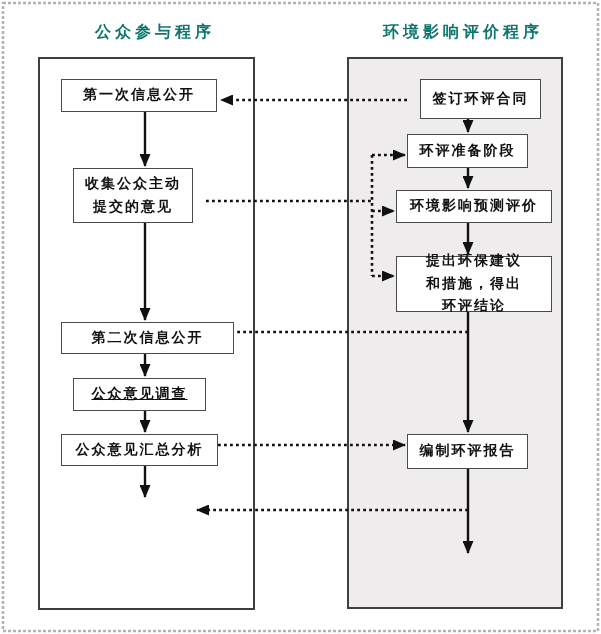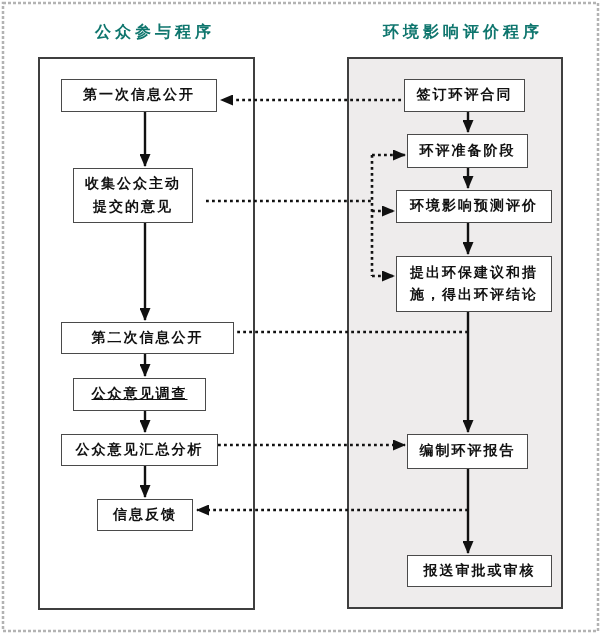--- a/index.html
+++ b/index.html
@@ -56,24 +56,24 @@
     padding: 0 8px;
   }
   
   #L1 { left: 61px;  top: 79px;  width: 156px; height: 33px; }
   #L2 { left: 73px;  top: 168px; width: 120px; height: 55px; }
   #L3 { left: 61px;  top: 322px; width: 173px; height: 32px; }
   #L4 { left: 73px;  top: 378px; width: 133px; height: 33px; text-decoration: underline; }
   #L5 { left: 61px;  top: 434px; width: 157px; height: 32px; }
   #L6 { left: 97px;  top: 499px; width: 96px;  height: 32px; }
   
-  #R1 { left: 404px; top: 79px;  width: 121px; height: 33px; }
+  #R1 { left: 420px; top: 79px;  width: 121px; height: 40px; }
   #R2 { left: 407px; top: 134px; width: 121px; height: 34px; font-family: Liberation Mono, monospace; }
   #R3 { left: 396px; top: 190px; width: 156px; height: 33px; text-align: center; }
-  #R4 { left: 396px; top: 256px; width: 156px; height: 56px; padding: 0 10px; }
+  #R4 { left: 396px; top: 256px; width: 156px; height: 56px; padding: 0 26px; }
   #R5 { left: 407px; top: 434px; width: 121px; height: 35px; }
   #R6 { left: 407px; top: 555px; width: 145px; height: 32px; }
 
   .solid-wire  { stroke: #111111; stroke-width: 2.4; fill: none; }
   .dotted-wire { stroke: #111111; stroke-width: 2.6; fill: none; stroke-dasharray: 2.8 3.2; }
   .page-frame  { stroke: #b3b3b3; stroke-width: 2.5; fill: none; stroke-dasharray: 3 2; }
 </style>
 </head>
 <body>
 
@@ -115,22 +115,20 @@
     <path class="dotted-wire" d="M468,332 H222" marker-end="url(#ah)"></path>
     <path class="dotted-wire" d="M218,445 H405" marker-end="url(#ah)"></path>
     <path class="dotted-wire" d="M468,510 H197" marker-end="url(#ah)"></path>
   </svg>
 
   <div class="node" id="L1">第一次信息公开</div>
   <div class="node" id="L2">收集公众主动提交的意见</div>
   <div class="node" id="L3">第二次信息公开</div>
   <div class="node" id="L4">公众意见调查</div>
   <div class="node" id="L5">公众意见汇总分析</div>
-  <div class="node" id="L6">信息反馈</div>
 
   <div class="node" id="R1">签订环评合同</div>
   <div class="node" id="R2">环评准备阶段</div>
   <div class="node" id="R3">环境影响预测评价</div>
   <div class="node" id="R4">提出环保建议和措施，得出环评结论</div>
   <div class="node" id="R5">编制环评报告</div>
-  <div class="node" id="R6">报送审批或审核</div>
 
 </div>
 
 </body></html>

